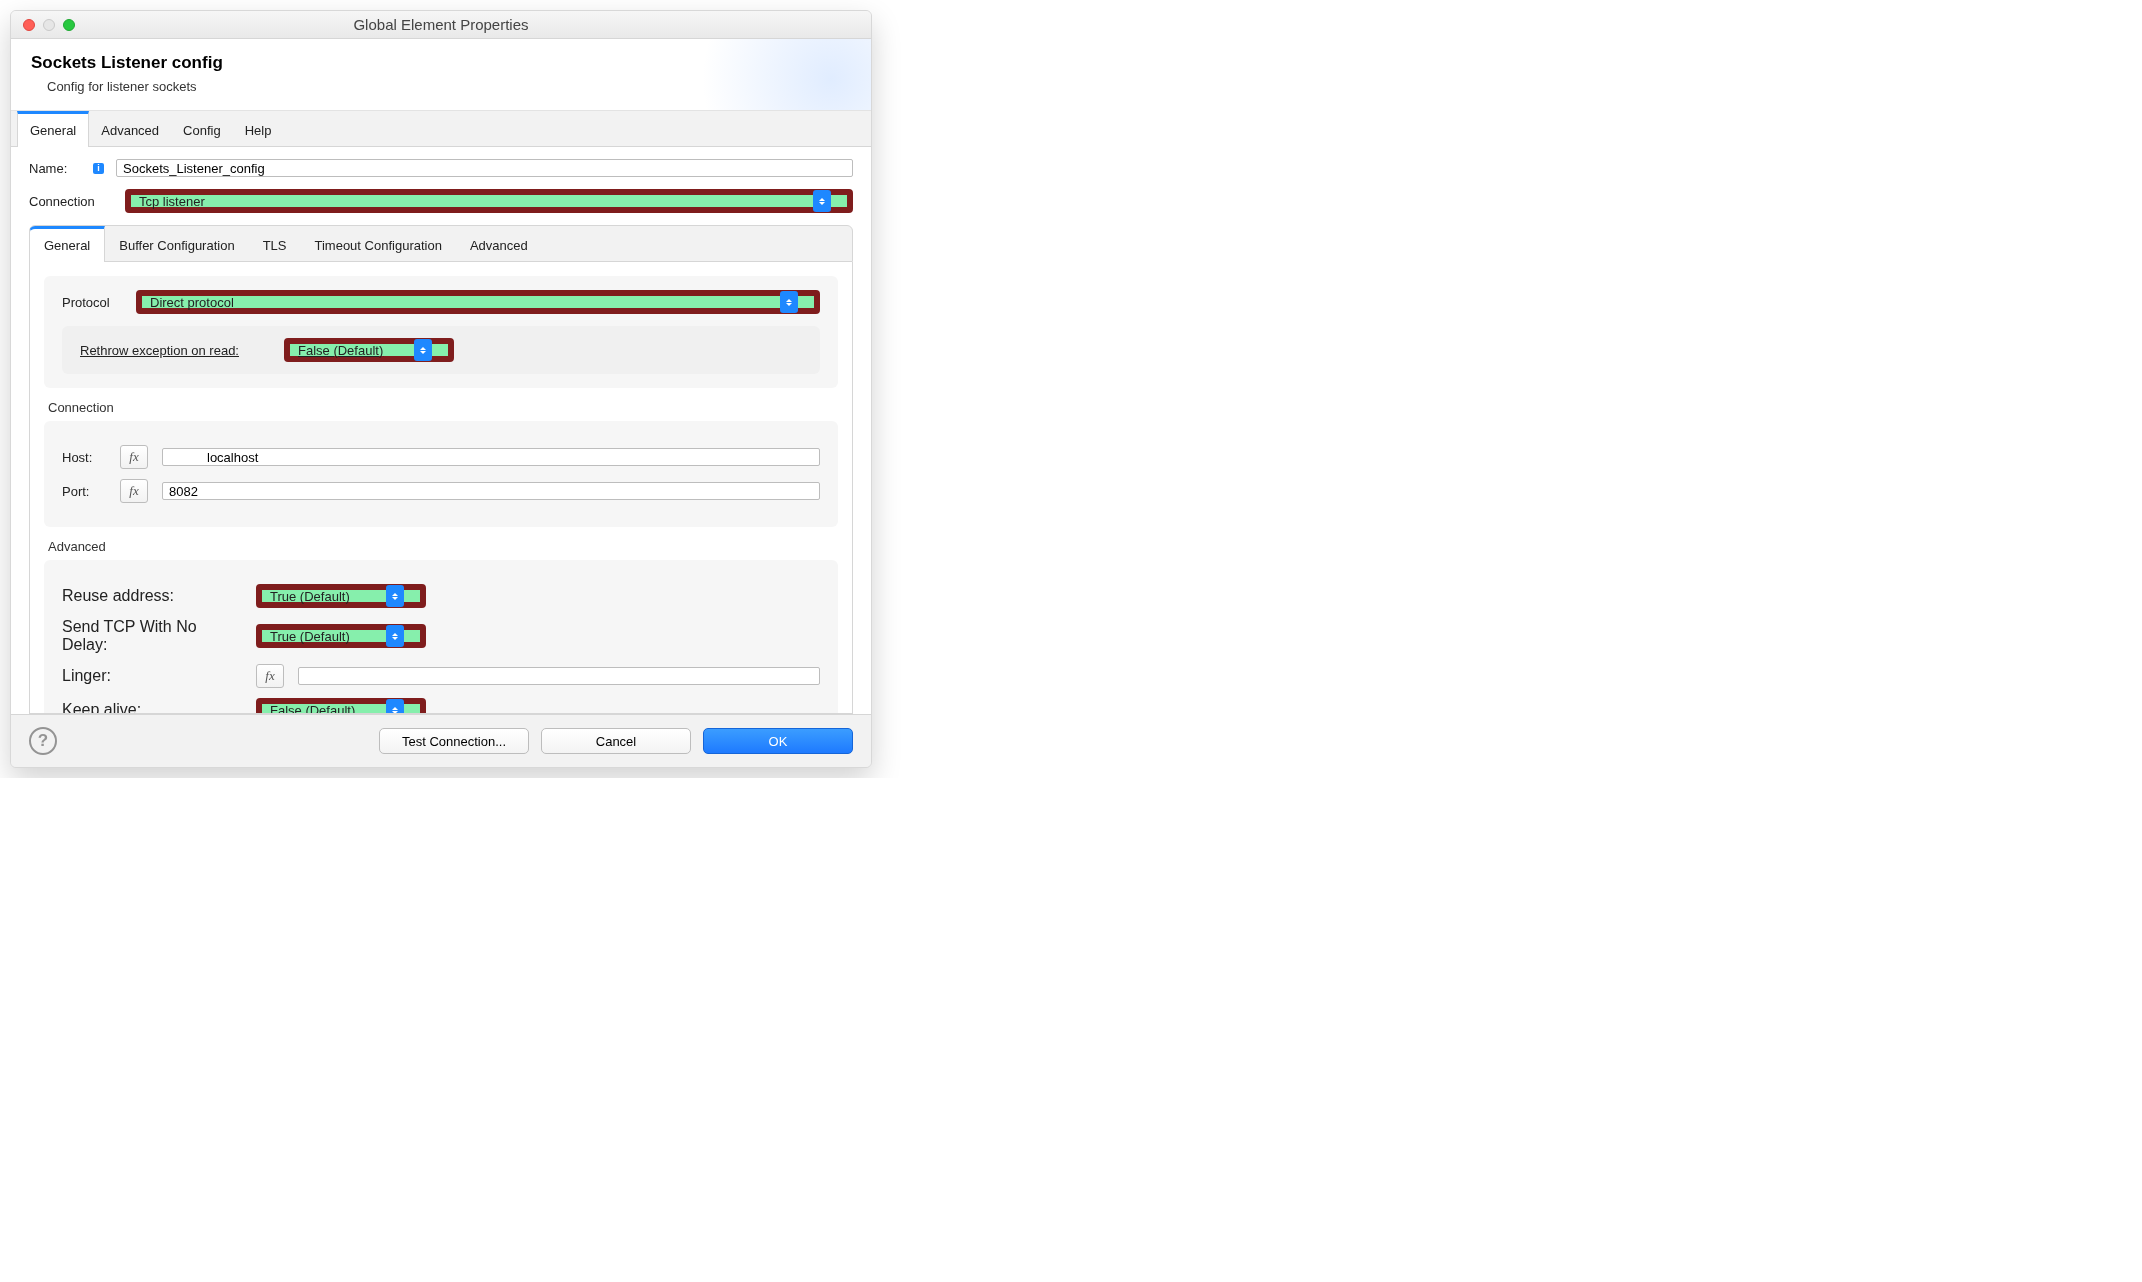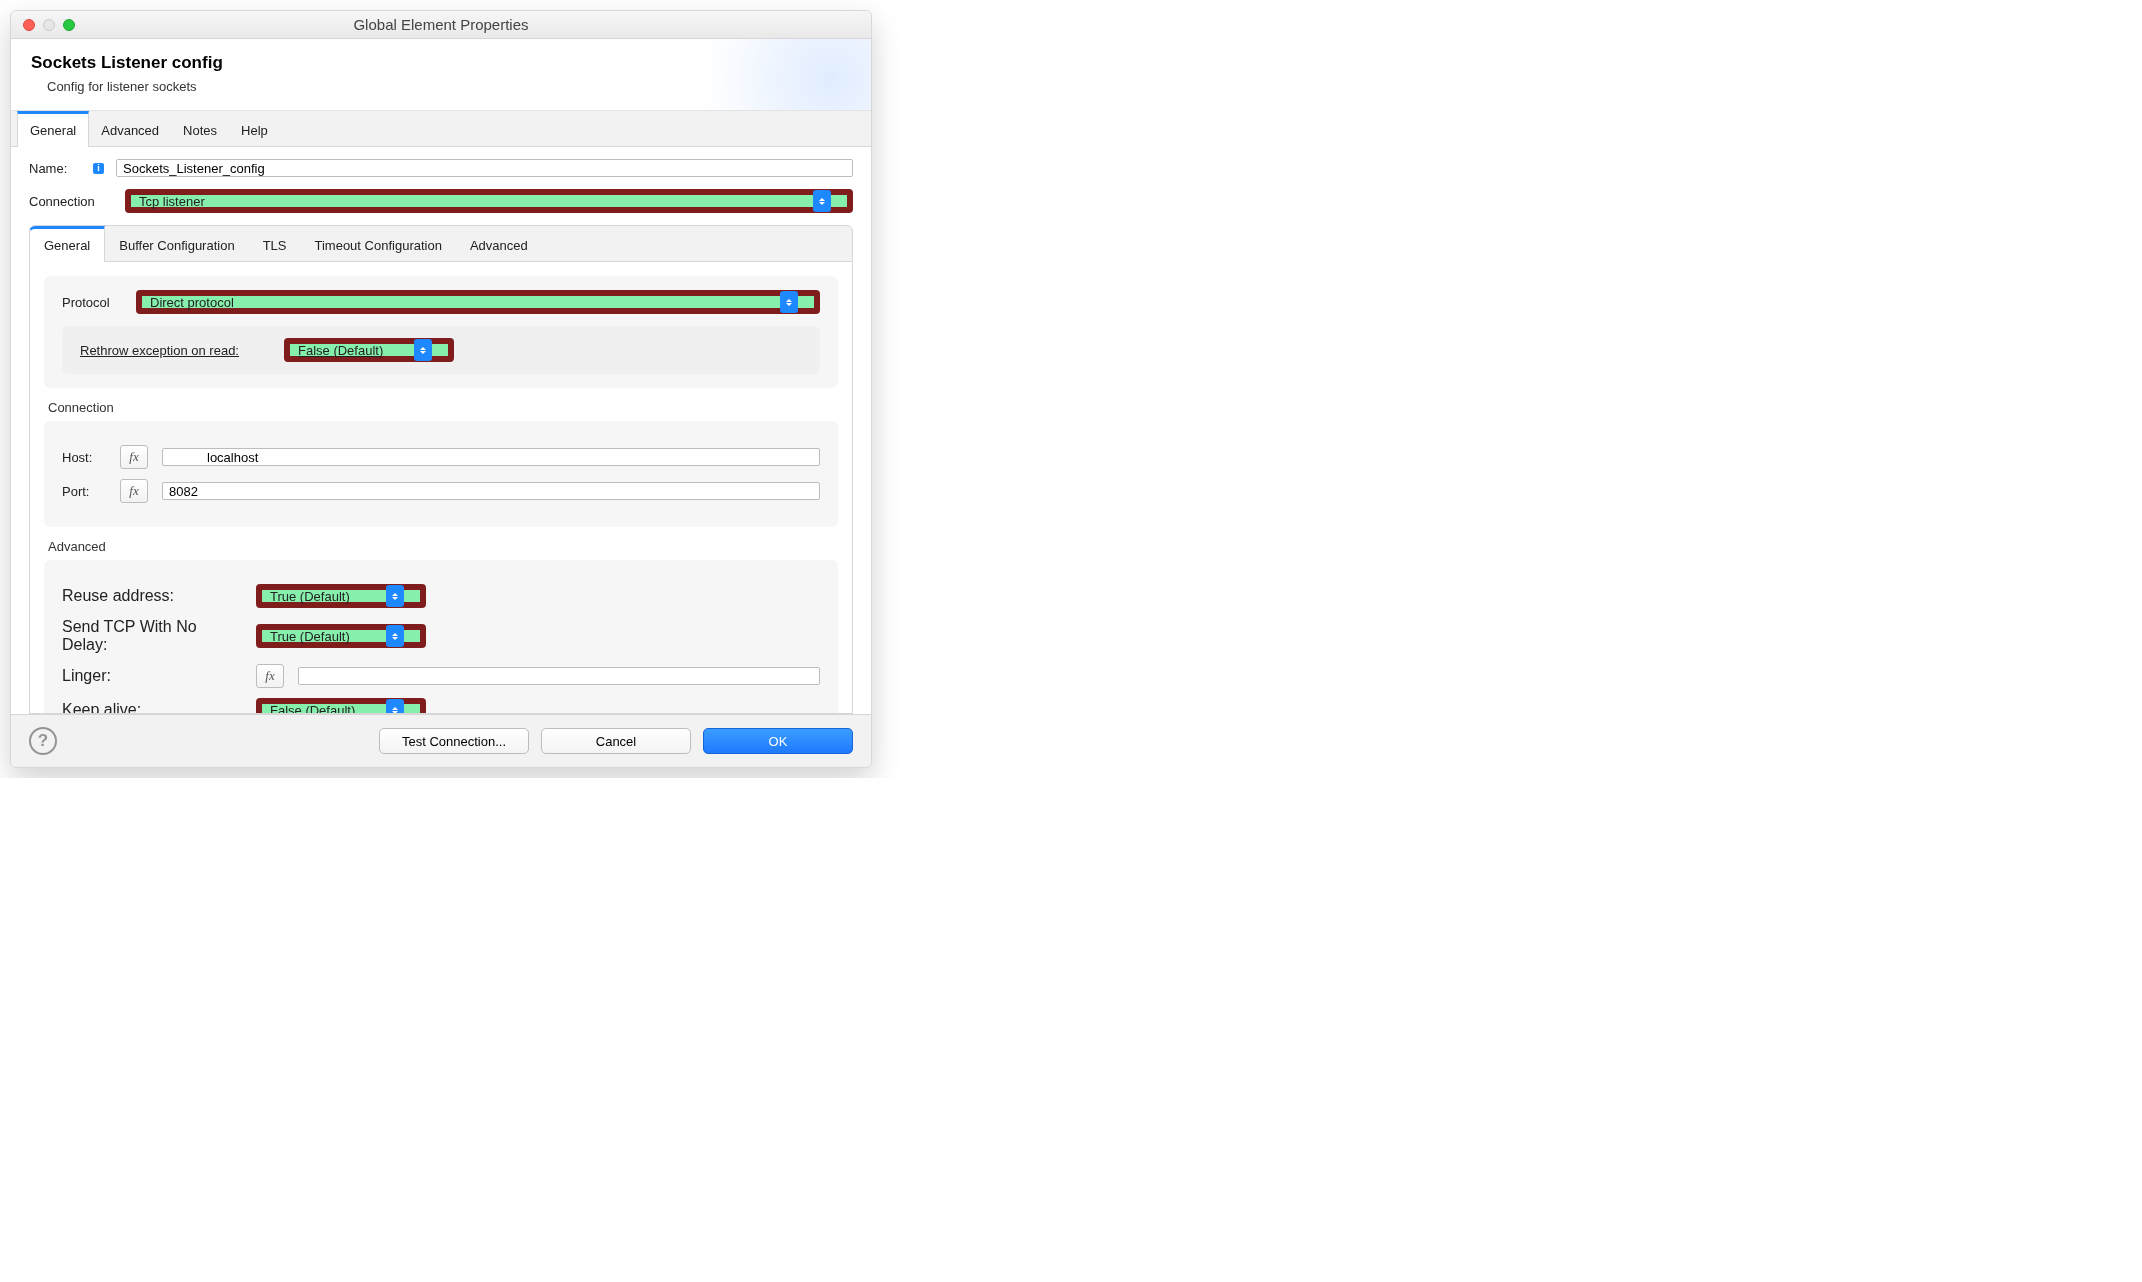--- a/index.html
+++ b/index.html
@@ -228,21 +228,21 @@
   </div>
 
   <div class="header">
     <h1>Sockets Listener config</h1>
     <p>Config for listener sockets</p>
   </div>
 
   <div class="tabs">
     <div class="tab active">General</div>
     <div class="tab">Advanced</div>
-    <div class="tab">Notes</div>
+    <div class="tab">Config</div>
     <div class="tab">Help</div>
   </div>
 
   <div class="body">
 
     <div class="row">
       <span class="label" style="width:54px;">Name:</span>
       <span class="info-badge">i</span>
       <input type="text" style="flex: 1 1 0%;" value="Sockets_Listener_config">
     </div>

